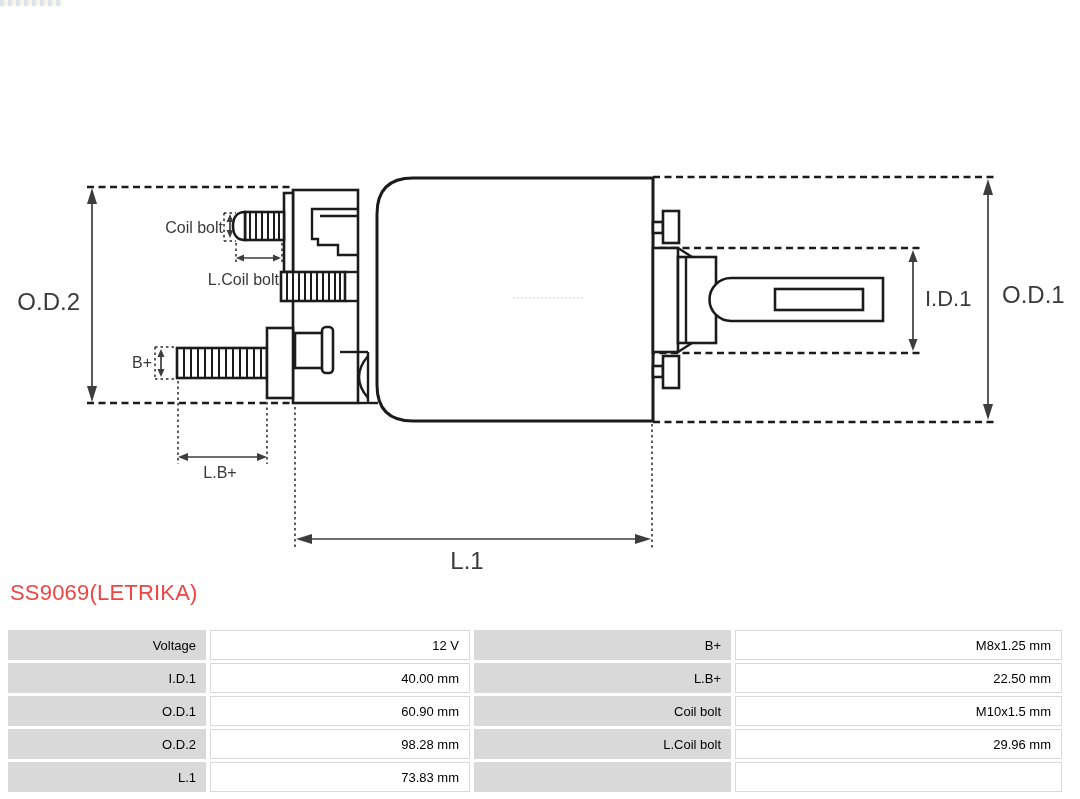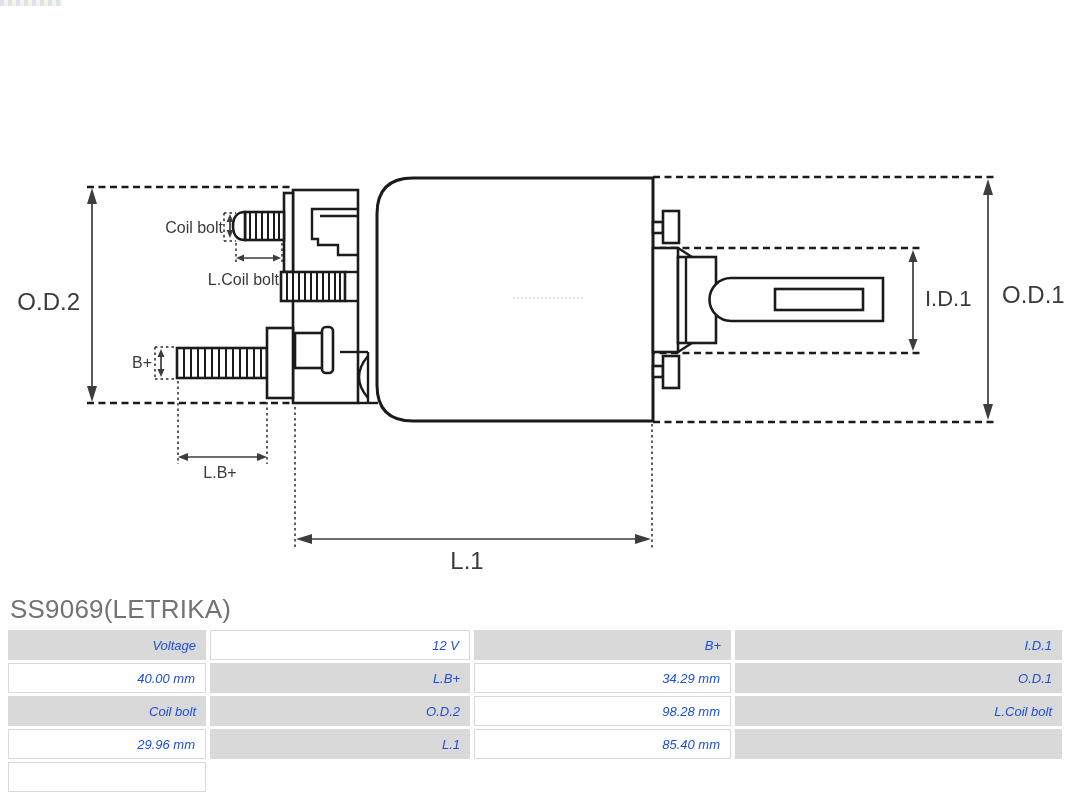--- a/index.html
+++ b/index.html
@@ -19,27 +19,27 @@
   .dash{fill:none;stroke:#1b1b1b;stroke-width:2.4;stroke-dasharray:7 4.5;}
   .dot{fill:none;stroke:#2a2a2a;stroke-width:1.5;stroke-dasharray:2.5 3;}
   .dim{fill:none;stroke:#3d3d3d;stroke-width:1.7;}
   .ah{fill:#3d3d3d;stroke:none;}
   .dlabel{fill:#3a3a3a;}
   .dlabel-big{font-size:24px;}
   .dlabel-mid{font-size:22px;}
   .dlabel-sm{font-size:16px;}
   .watermark{stroke:#d2d2c6;stroke-width:1.2;stroke-dasharray:2 2;}
   .product-title{
-    position:absolute;left:10px;top:598px;font-size:26px;line-height:22px;
-    color:#737373;letter-spacing:.2px;
+    position:absolute;left:10px;top:582px;font-size:22px;line-height:22px;
+    color:#ef4444;letter-spacing:.2px;
   }
   .spec-table{
     position:absolute;left:8px;top:630px;width:1054px;
     display:grid;grid-template-columns:198px 260px 257px 327px;
-    column-gap:4px;row-gap:3px;font-size:13px;color:#1d4ed8;font-style:italic;
+    column-gap:4px;row-gap:3px;font-size:13px;color:#000000;
   }
   .cell{
     height:30px;box-sizing:border-box;display:flex;align-items:center;
     justify-content:flex-end;padding-right:10px;overflow:hidden;
   }
   .cell.label{background:#d9d9d9;}
   .cell.value{background:#ffffff;border:1px solid #d9d9d9;}
 </style>
 </head>
 <body>
@@ -211,33 +211,36 @@
     <text class="dlabel dlabel-sm" x="220" y="478" text-anchor="middle">L.B+</text>
   </svg>
 
   <div class="product-title">SS9069(LETRIKA)</div>
 
   <div class="spec-table">
 
     <div class="cell label">Voltage</div>
     <div class="cell value">12 V</div>
     <div class="cell label">B+</div>
+    <div class="cell value">M8x1.25 mm</div>
 
     <div class="cell label">I.D.1</div>
     <div class="cell value">40.00 mm</div>
     <div class="cell label">L.B+</div>
-    <div class="cell value">34.29 mm</div>
+    <div class="cell value">22.50 mm</div>
 
     <div class="cell label">O.D.1</div>
+    <div class="cell value">60.90 mm</div>
     <div class="cell label">Coil bolt</div>
+    <div class="cell value">M10x1.5 mm</div>
 
     <div class="cell label">O.D.2</div>
     <div class="cell value">98.28 mm</div>
     <div class="cell label">L.Coil bolt</div>
     <div class="cell value">29.96 mm</div>
 
     <div class="cell label">L.1</div>
-    <div class="cell value">85.40 mm</div>
+    <div class="cell value">73.83 mm</div>
     <div class="cell label"></div>
     <div class="cell value"></div>
   </div>
 
 </div>
 
 </body></html>

